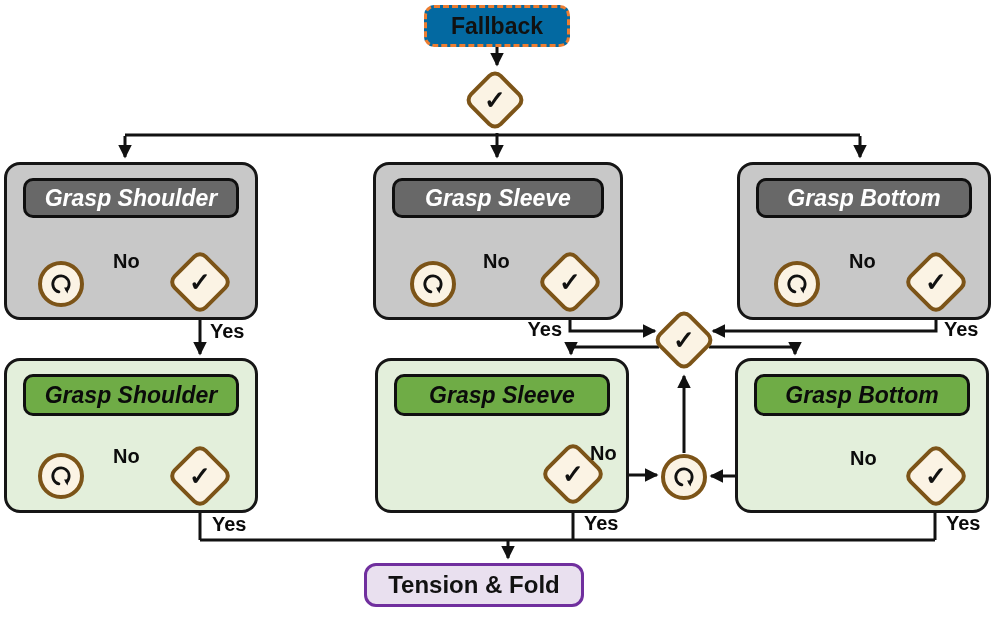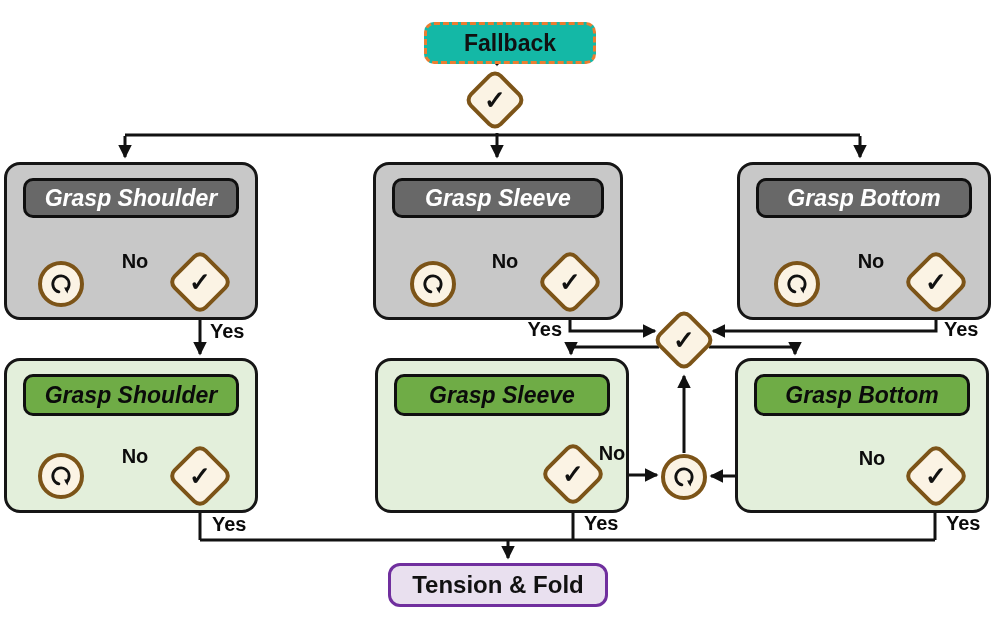--- a/index.html
+++ b/index.html
@@ -2,23 +2,23 @@
 <html><head>
 <meta charset="utf-8">
 <style>
   html,body{margin:0;padding:0;background:#fff;}
   #canvas{position:relative;width:997px;height:621px;background:#ffffff;overflow:hidden;
           font-family:"Liberation Sans", sans-serif;}
   #wires{position:absolute;left:0;top:0;width:997px;height:621px;}
 
   .node{position:absolute;display:flex;align-items:center;justify-content:center;
         box-sizing:border-box;font-weight:bold;color:#111;}
-  .fallback{left:424px;top:5px;width:172px;height:42px;background:#14b8a6;
-            border:3px dashed #EC7D31;border-radius:10px;font-size:23px;margin-top:17px;}
-  .terminal{left:388px;top:563px;width:220px;height:44px;background:#E9E0EF;
+  .fallback{left:424px;top:5px;width:146px;height:42px;background:#0369a1;
+            border:3px dashed #EC7D31;border-radius:10px;font-size:23px;}
+  .terminal{left:364px;top:563px;width:220px;height:44px;background:#E9E0EF;
             border:3px solid #702F9E;border-radius:12px;font-size:24px;}
 
   .box-outer{position:absolute;box-sizing:border-box;height:158px;width:254px;
              border:3px solid #161616;border-radius:16px;}
   .box-outer.gray{background:#C8C8C8;}
   .box-outer.green{background:#E3EFDB;height:155px;}
   .hdr{position:absolute;left:16px;top:13px;right:16px;height:40px;box-sizing:border-box;
        border:3px solid #0f0f0f;border-radius:10px;display:flex;align-items:center;
        justify-content:center;font-weight:bold;font-size:23px;font-style:italic;}
   .hdr.gray{background:#686868;color:#ffffff;}
@@ -29,21 +29,21 @@
   .diamond .chk{position:absolute;inset:0;display:flex;align-items:center;justify-content:center;
                 transform:rotate(-45deg);font-size:26px;font-weight:900;color:#111;}
   .d46{width:46px;height:46px;}
   .d48{width:48px;height:48px;}
 
   .loopcircle{position:absolute;box-sizing:border-box;width:46px;height:46px;border-radius:50%;
               background:#FBF3E4;border:4px solid #7C5418;display:flex;
               align-items:center;justify-content:center;}
 
   .lbl{position:absolute;font-weight:bold;font-size:20px;color:#0b0b0b;}
-  .tac{text-align:center;width:44px;}
+  .tac{text-align:left;width:44px;}
   .tar{text-align:right;}
 </style>
 </head>
 <body>
 
 <div id="canvas">
 
   <svg id="wires" width="997" height="621">
     <defs>
       <marker id="arr" markerWidth="4.6" markerHeight="4.6" refX="4.1" refY="2.3" orient="auto" markerUnits="strokeWidth">

